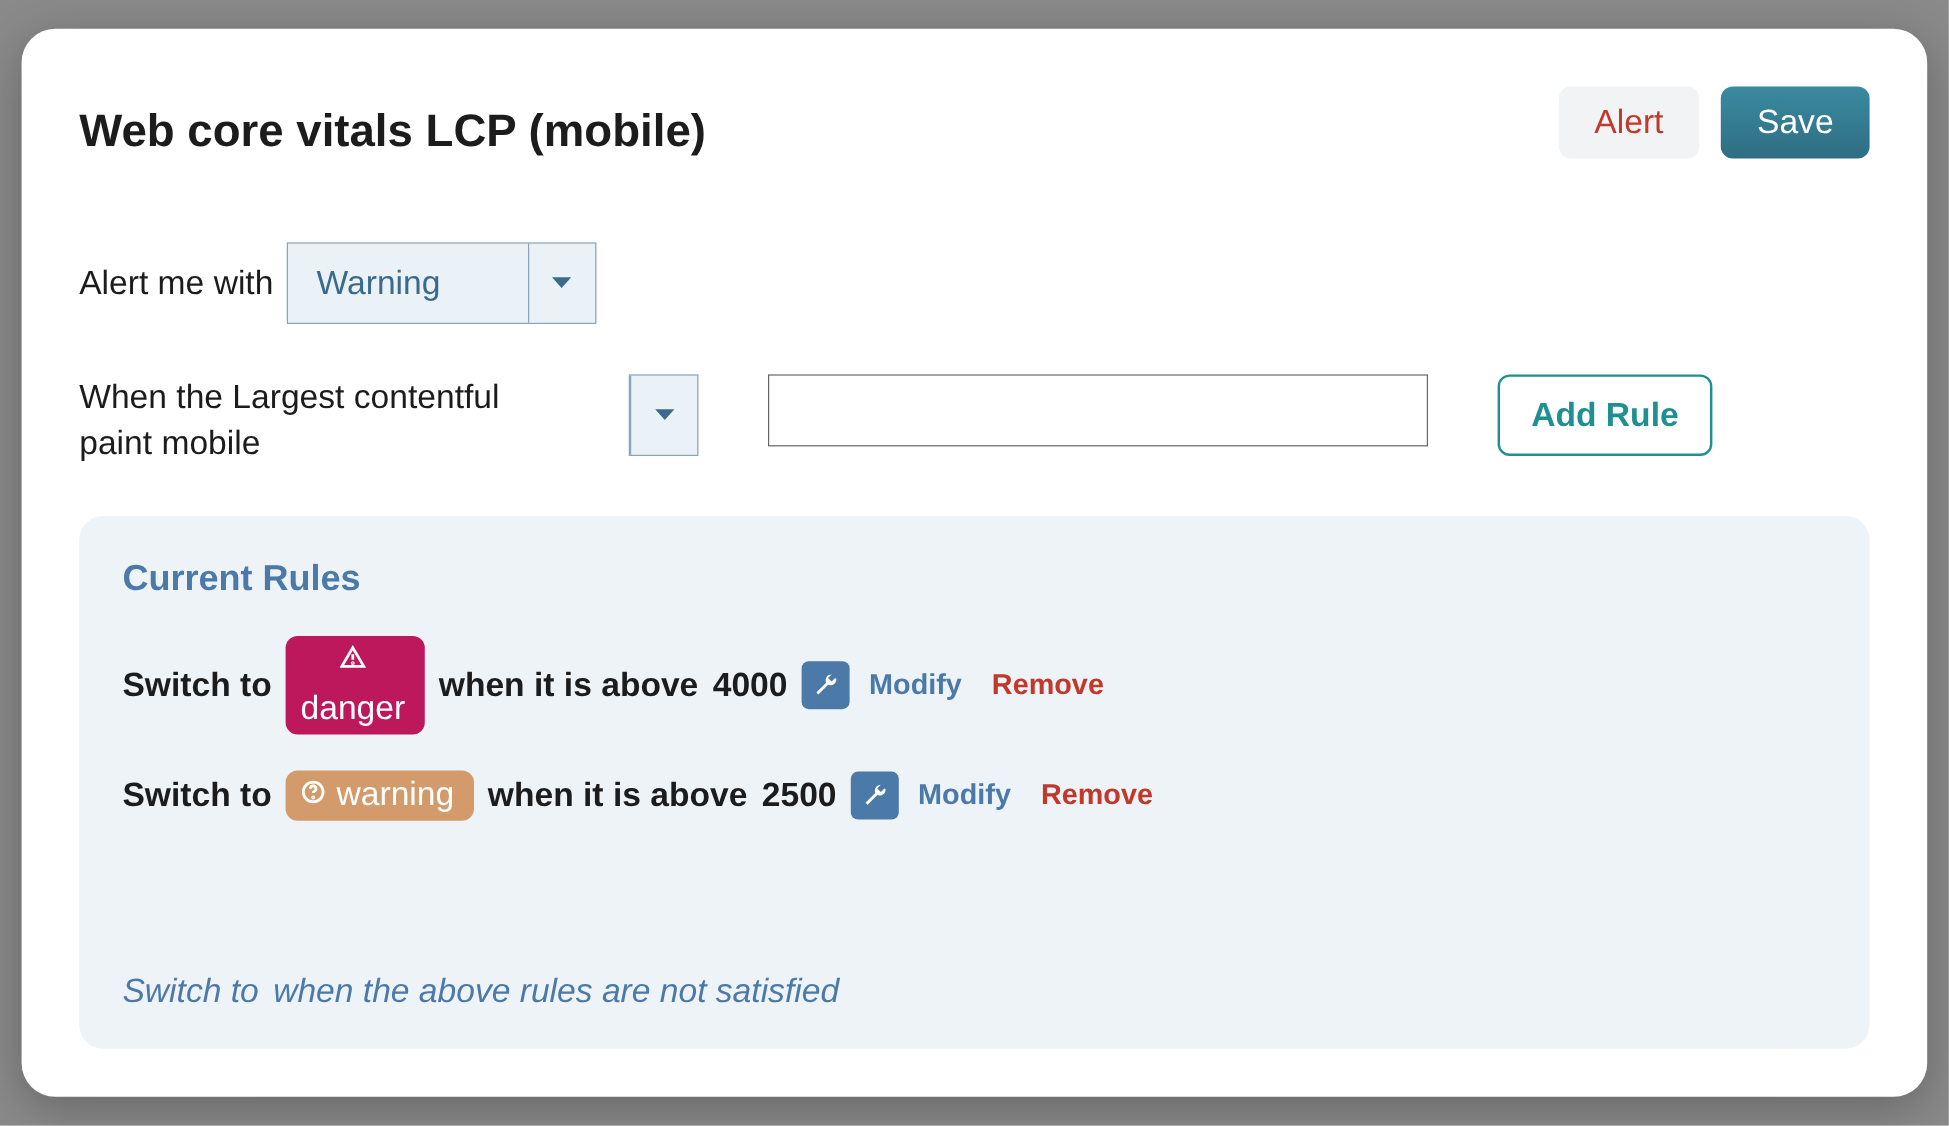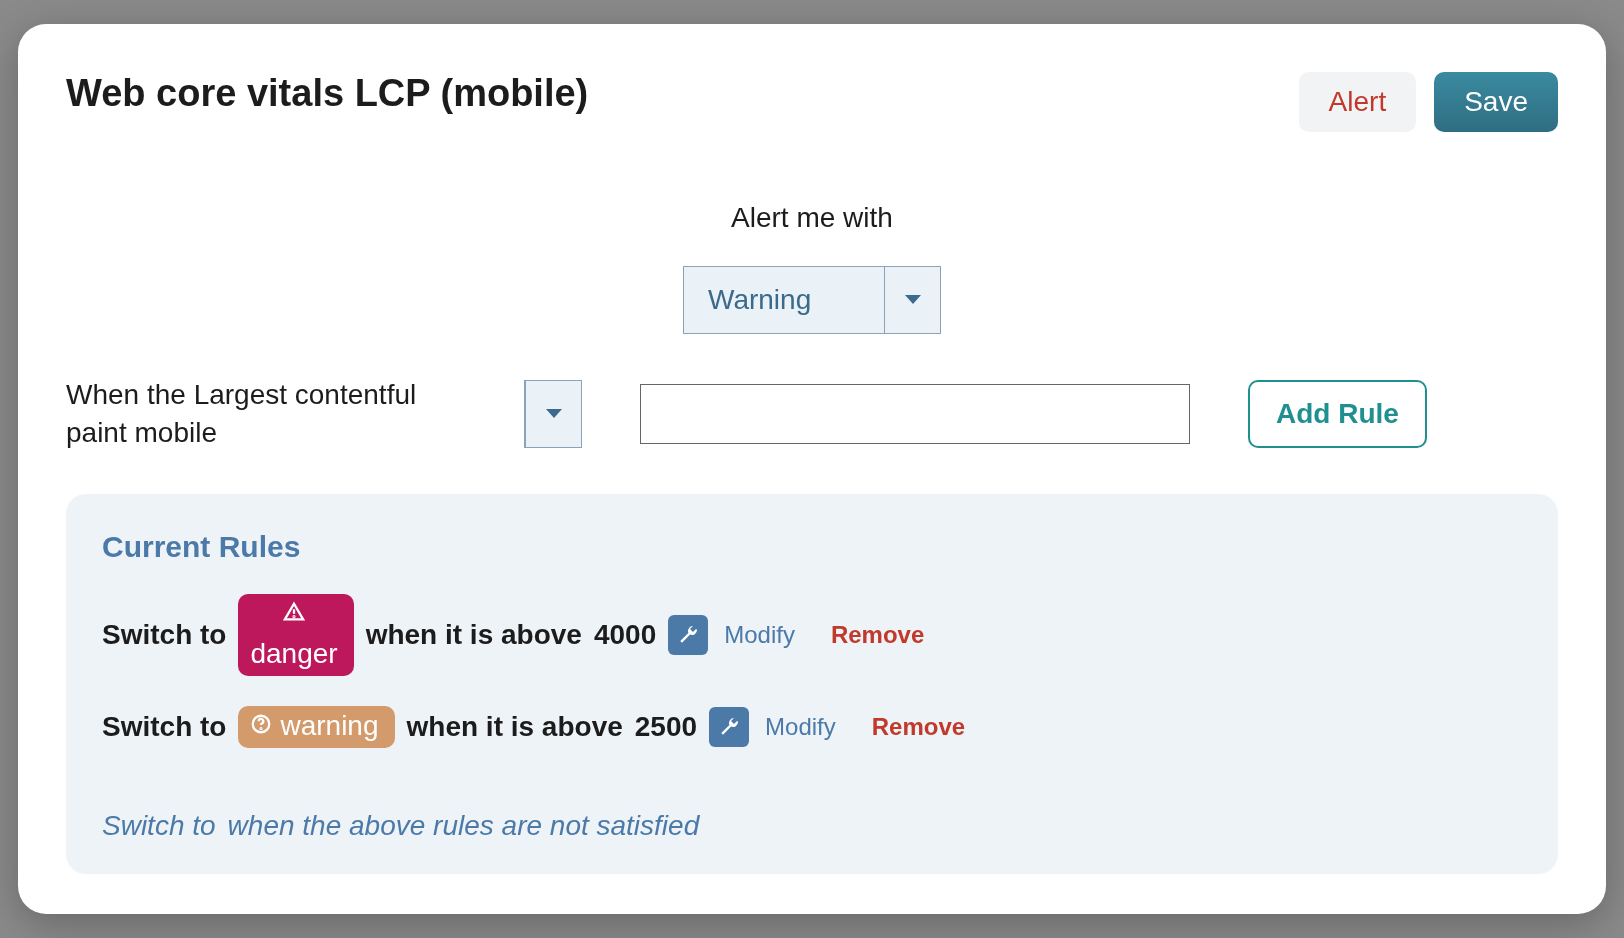--- a/index.html
+++ b/index.html
@@ -20,21 +20,21 @@
     bottom: 24px;
     background: #ffffff;
     border-radius: 28px;
     padding: 48px 48px 40px 48px;
     box-shadow: 0 10px 40px rgba(0,0,0,0.25);
     display: flex;
     flex-direction: column;
   }
   .modal-header {
     display: flex;
-    align-items: flex-start;
+    align-items: flex-end;
     justify-content: space-between;
     margin-bottom: 70px;
   }
   .modal-title {
     font-size: 38px;
     font-weight: 700;
     color: #1c1c1c;
   }
   .modal-actions {
     display: flex;
@@ -53,23 +53,22 @@
     color: #c0392b;
   }
   .btn-save {
     background: linear-gradient(180deg, #3a8aa0 0%, #2f6e82 100%);
     color: #ffffff;
     font-weight: 400;
   }
   .form-row {
     display: flex;
     align-items: center;
-    gap: 32px;
+    gap: 11px;
     margin-bottom: 42px;
-    flex-direction: column;
   }
   .form-label {
     font-size: 28px;
     color: #1c1c1c;
   }
   .metric-label {
     font-size: 28px;
     color: #1c1c1c;
     max-width: 400px;
     line-height: 1.35;
@@ -161,45 +160,44 @@
     background: #4b7aa8;
     border-radius: 6px;
     display: inline-flex;
     align-items: center;
     justify-content: center;
   }
   .icon-btn svg { width: 24px; height: 24px; fill: #fff; }
   .link-modify {
     color: #4b7aa8;
     font-size: 24px;
-    font-weight: 400;
+    font-weight: 700;
     cursor: pointer;
     margin-left: 4px;
   }
   .link-remove {
     color: #c0392b;
     font-size: 24px;
     font-weight: 600;
     cursor: pointer;
-    margin-left: 24px;
+    margin-left: 13px;
     text-align: right;
   }
   .default-line {
     margin-top: auto;
     display: flex;
     align-items: center;
     gap: 12px;
     font-size: 28px;
     font-style: italic;
     color: #4b7aa8;
   }
   .default-line .txt-default { font-weight: 500; }
   .row-condition {
     display: flex;
-    align-items: center;
     gap: 58px;
     margin-bottom: 42px;
   }
 </style>
 </head>
 <body>
 
 <div class="modal">
 
   <div class="modal-header">

